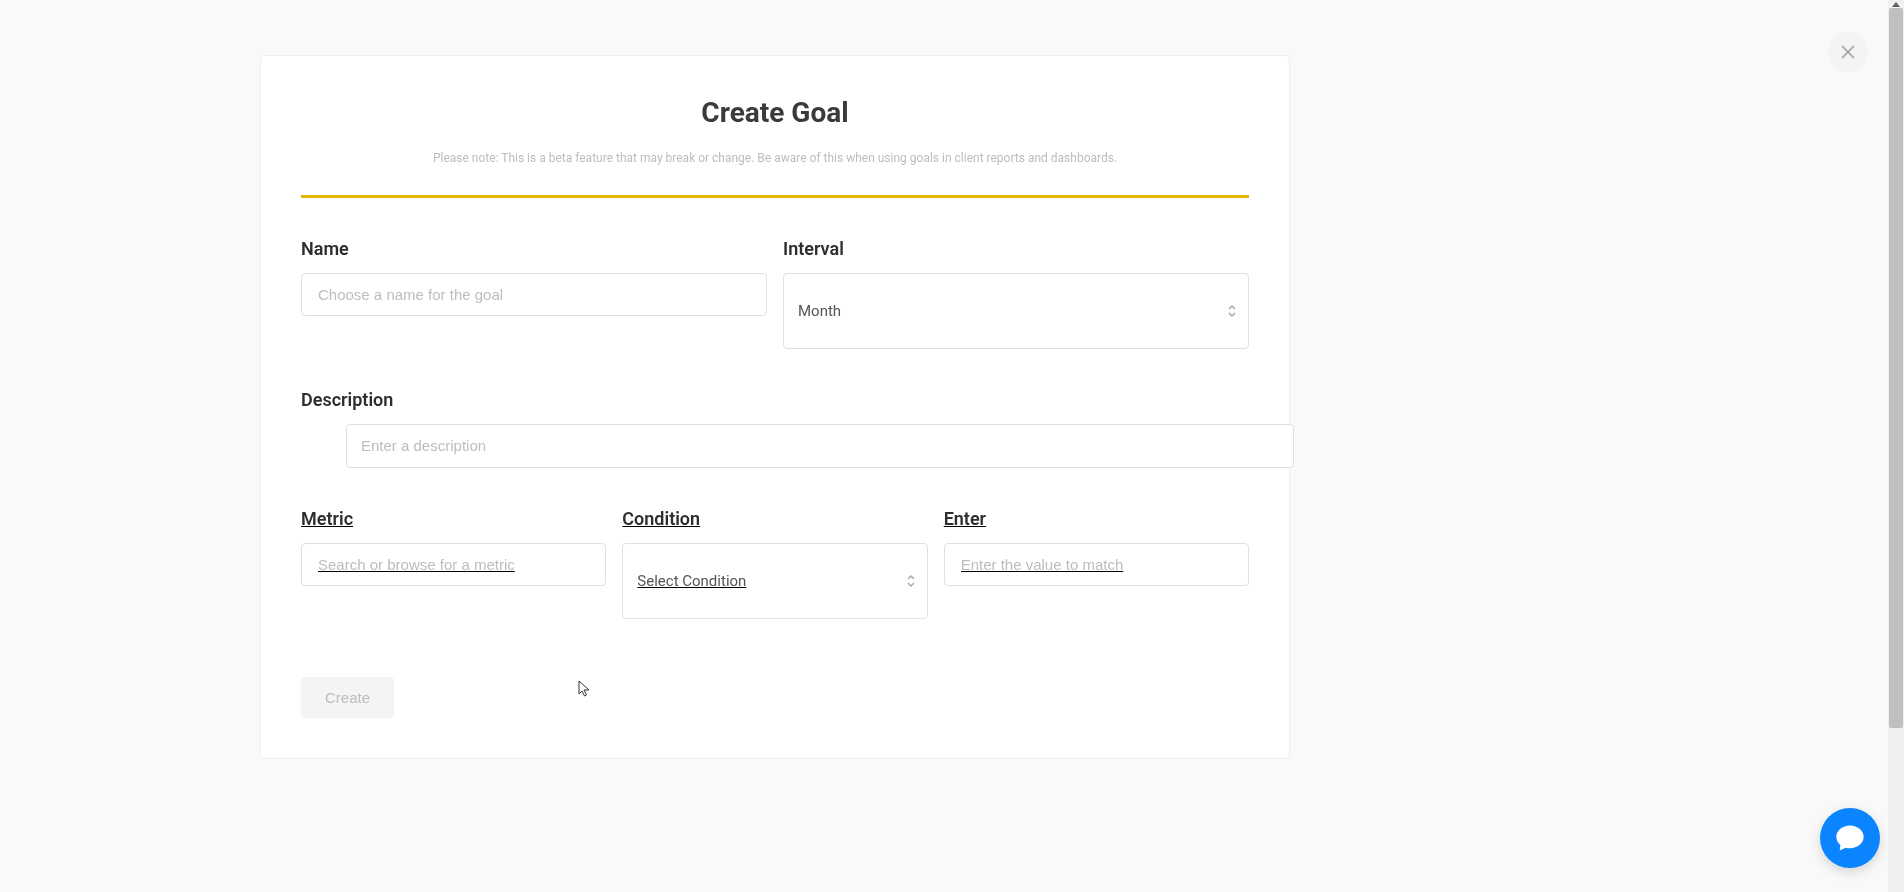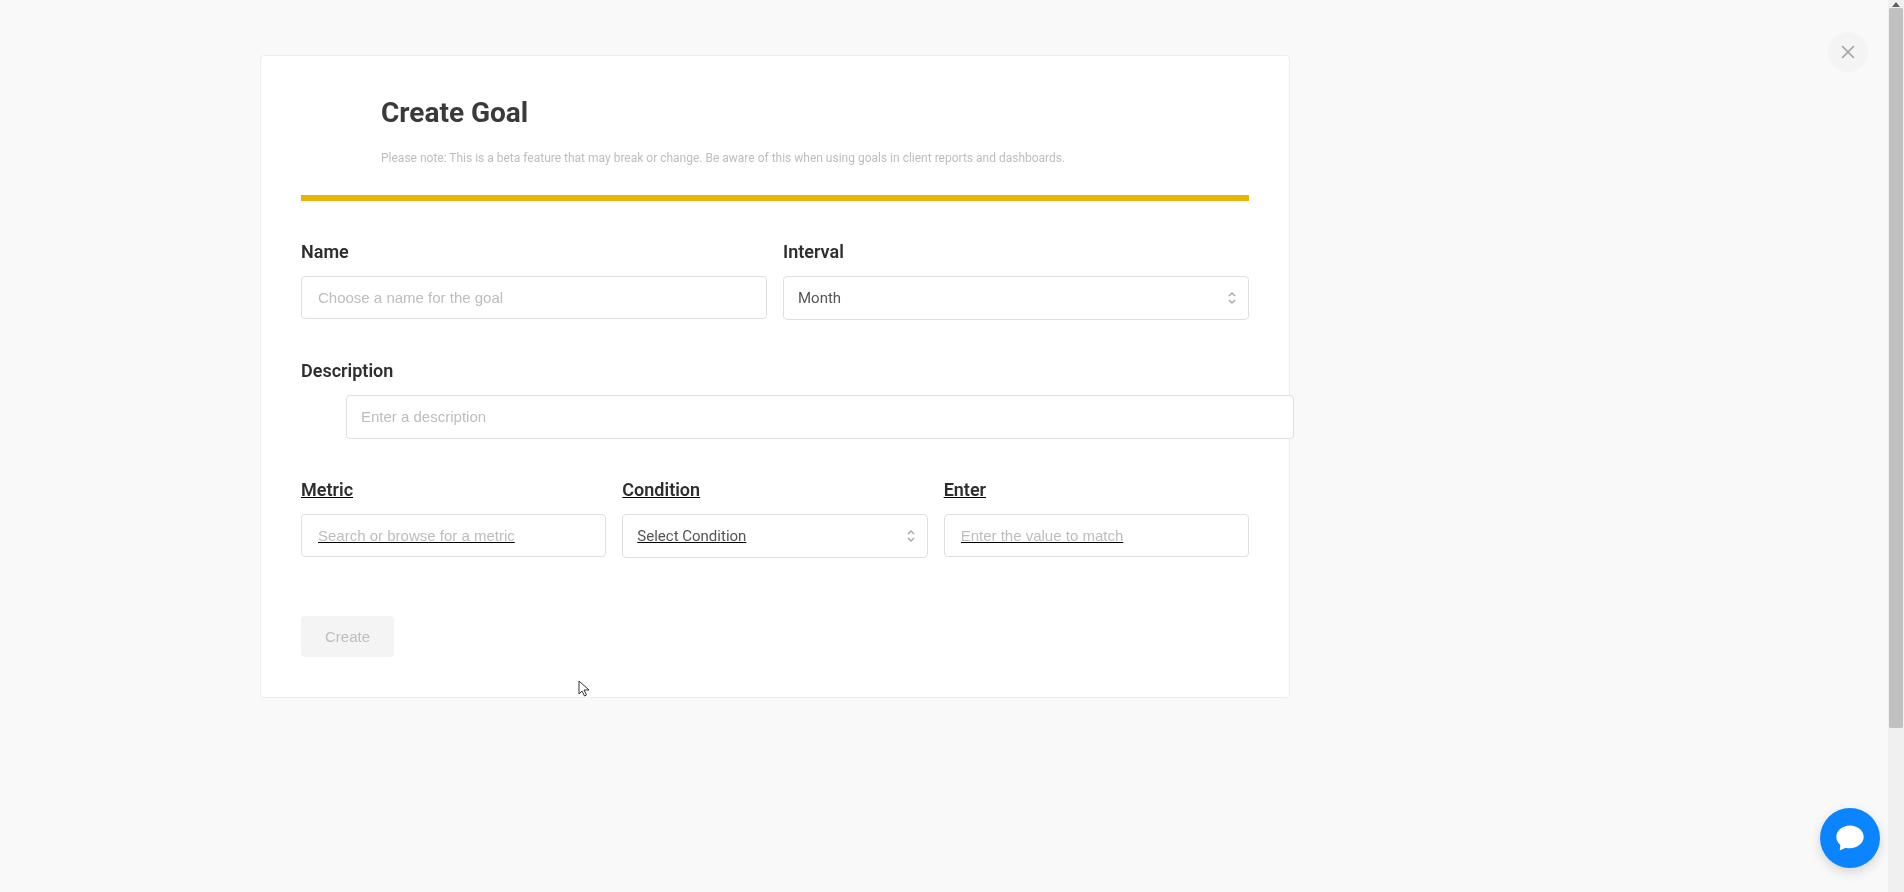--- a/index.html
+++ b/index.html
@@ -19,22 +19,23 @@
       position: absolute;
       left: 260px;
       top: 55px;
       width: 1030px;
       background: #fff;
       border: 1px solid #eee;
       border-radius: 4px;
       padding-bottom: 40px;
     }
     .modal-header {
+      text-align: center;
       padding: 40px 80px 28px 80px;
-      border-bottom: 6px solid #eab308;
+      border-bottom: 3px solid #eab308;
       margin: 0 40px;
     }
     .modal-title {
       font-size: 28px;
       font-weight: 700;
       color: #3a3a3a;
       margin-bottom: 20px;
     }
     .modal-subtitle {
       font-size: 12px;
@@ -71,21 +72,21 @@
       outline: none;
     }
     .form-input::placeholder {
       color: #bdbdbd;
     }
     .select-wrapper {
       position: relative;
     }
     .form-select {
       width: 100%;
-      padding: 12px 14px;
+      padding: 28px 14px;
       border: 1px solid #e0e0e0;
       border-radius: 4px;
       font-size: 15px;
       color: #555;
       background: #fff;
       appearance: none;
       cursor: pointer;
       outline: none;
     }
     .select-placeholder {

